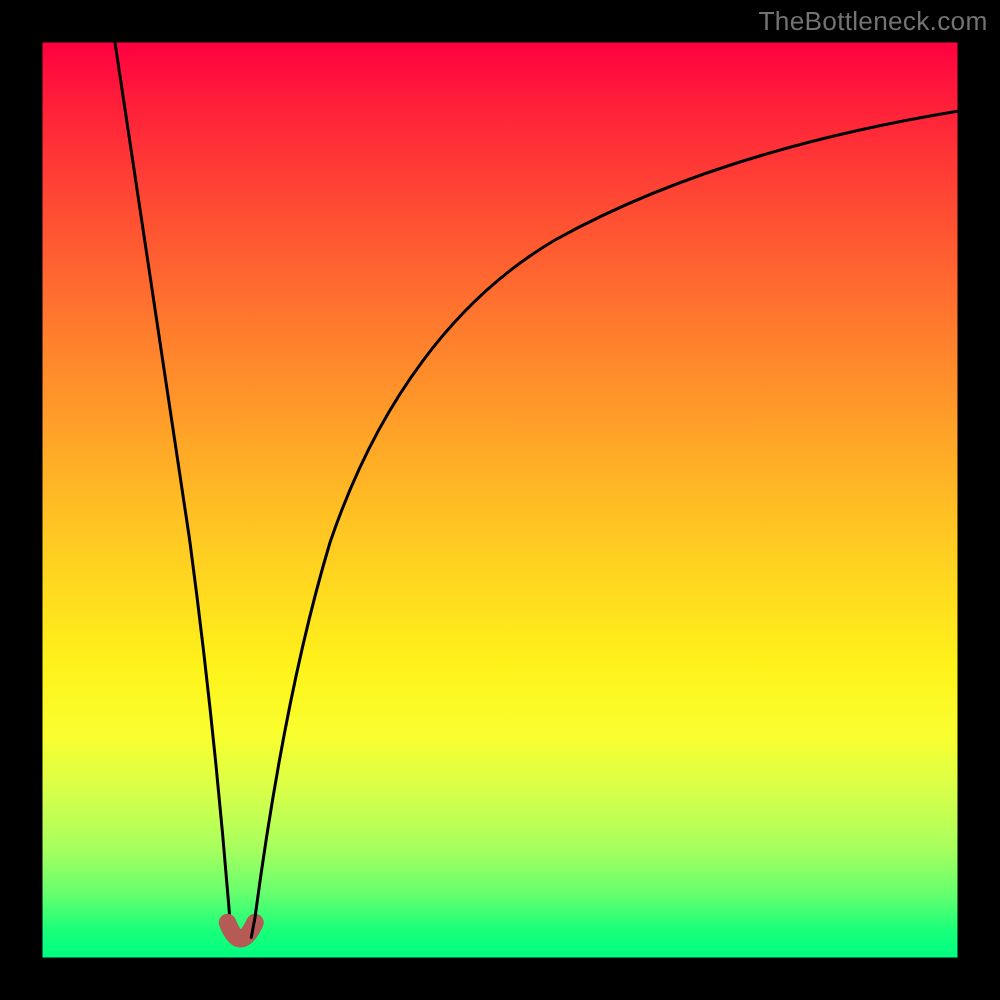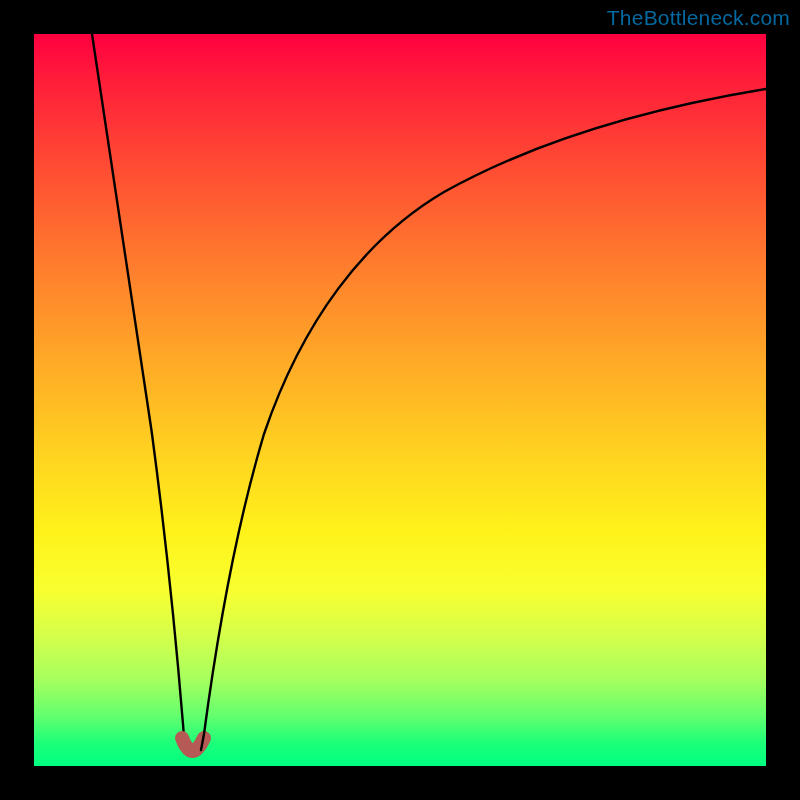--- a/index.html
+++ b/index.html
@@ -40,21 +40,21 @@
       #a8ff5e 88%,
       #66ff6e 93%,
       #1aff7a 97%,
       #00ff80 100%
     );
   }
   .watermark {
     position: absolute;
     top: 6px;
     right: 10px;
-    color: #0369a1;
+    color: #737373;
     font-size: 21px;
     letter-spacing: 0.2px;
     font-weight: 400;
     user-select: none;
   }
   svg.curves {
     position: absolute;
     left: 0;
     top: 0;
     width: 732px;

